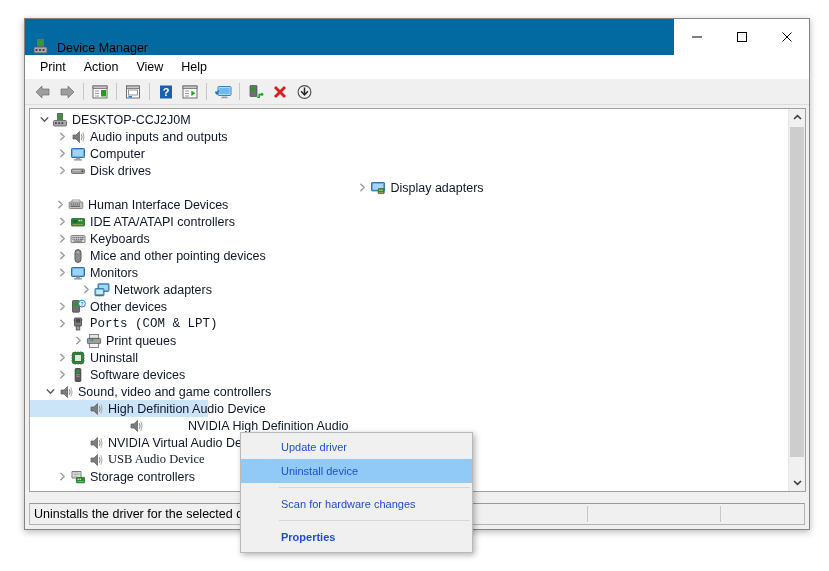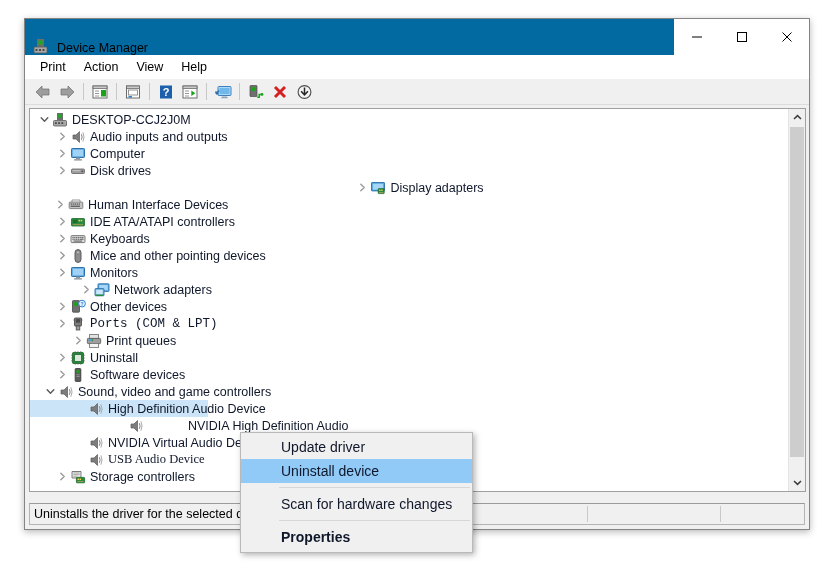--- a/index.html
+++ b/index.html
@@ -224,22 +224,22 @@
     box-shadow: 2px 2px 6px rgba(0,0,0,0.30);
     padding: 2px 0 3px 0;
     box-sizing: border-box;
     z-index: 50;
   }
   .ctx-item {
     height: 24px;
     display: flex;
     align-items: center;
     padding-left: 40px;
-    font-size: 14px;
-    color: #0f172a;
+    font-size: 11px;
+    color: #1d4ed8;
     white-space: nowrap;
   }
   .ctx-item.highlight { background: #91c9f7; }
   .ctx-item.bold { font-weight: bold; }
   .ctx-sep {
     height: 1px;
     background: #d7d7d7;
     margin: 4px 2px 4px 38px;
   }
 </style>

